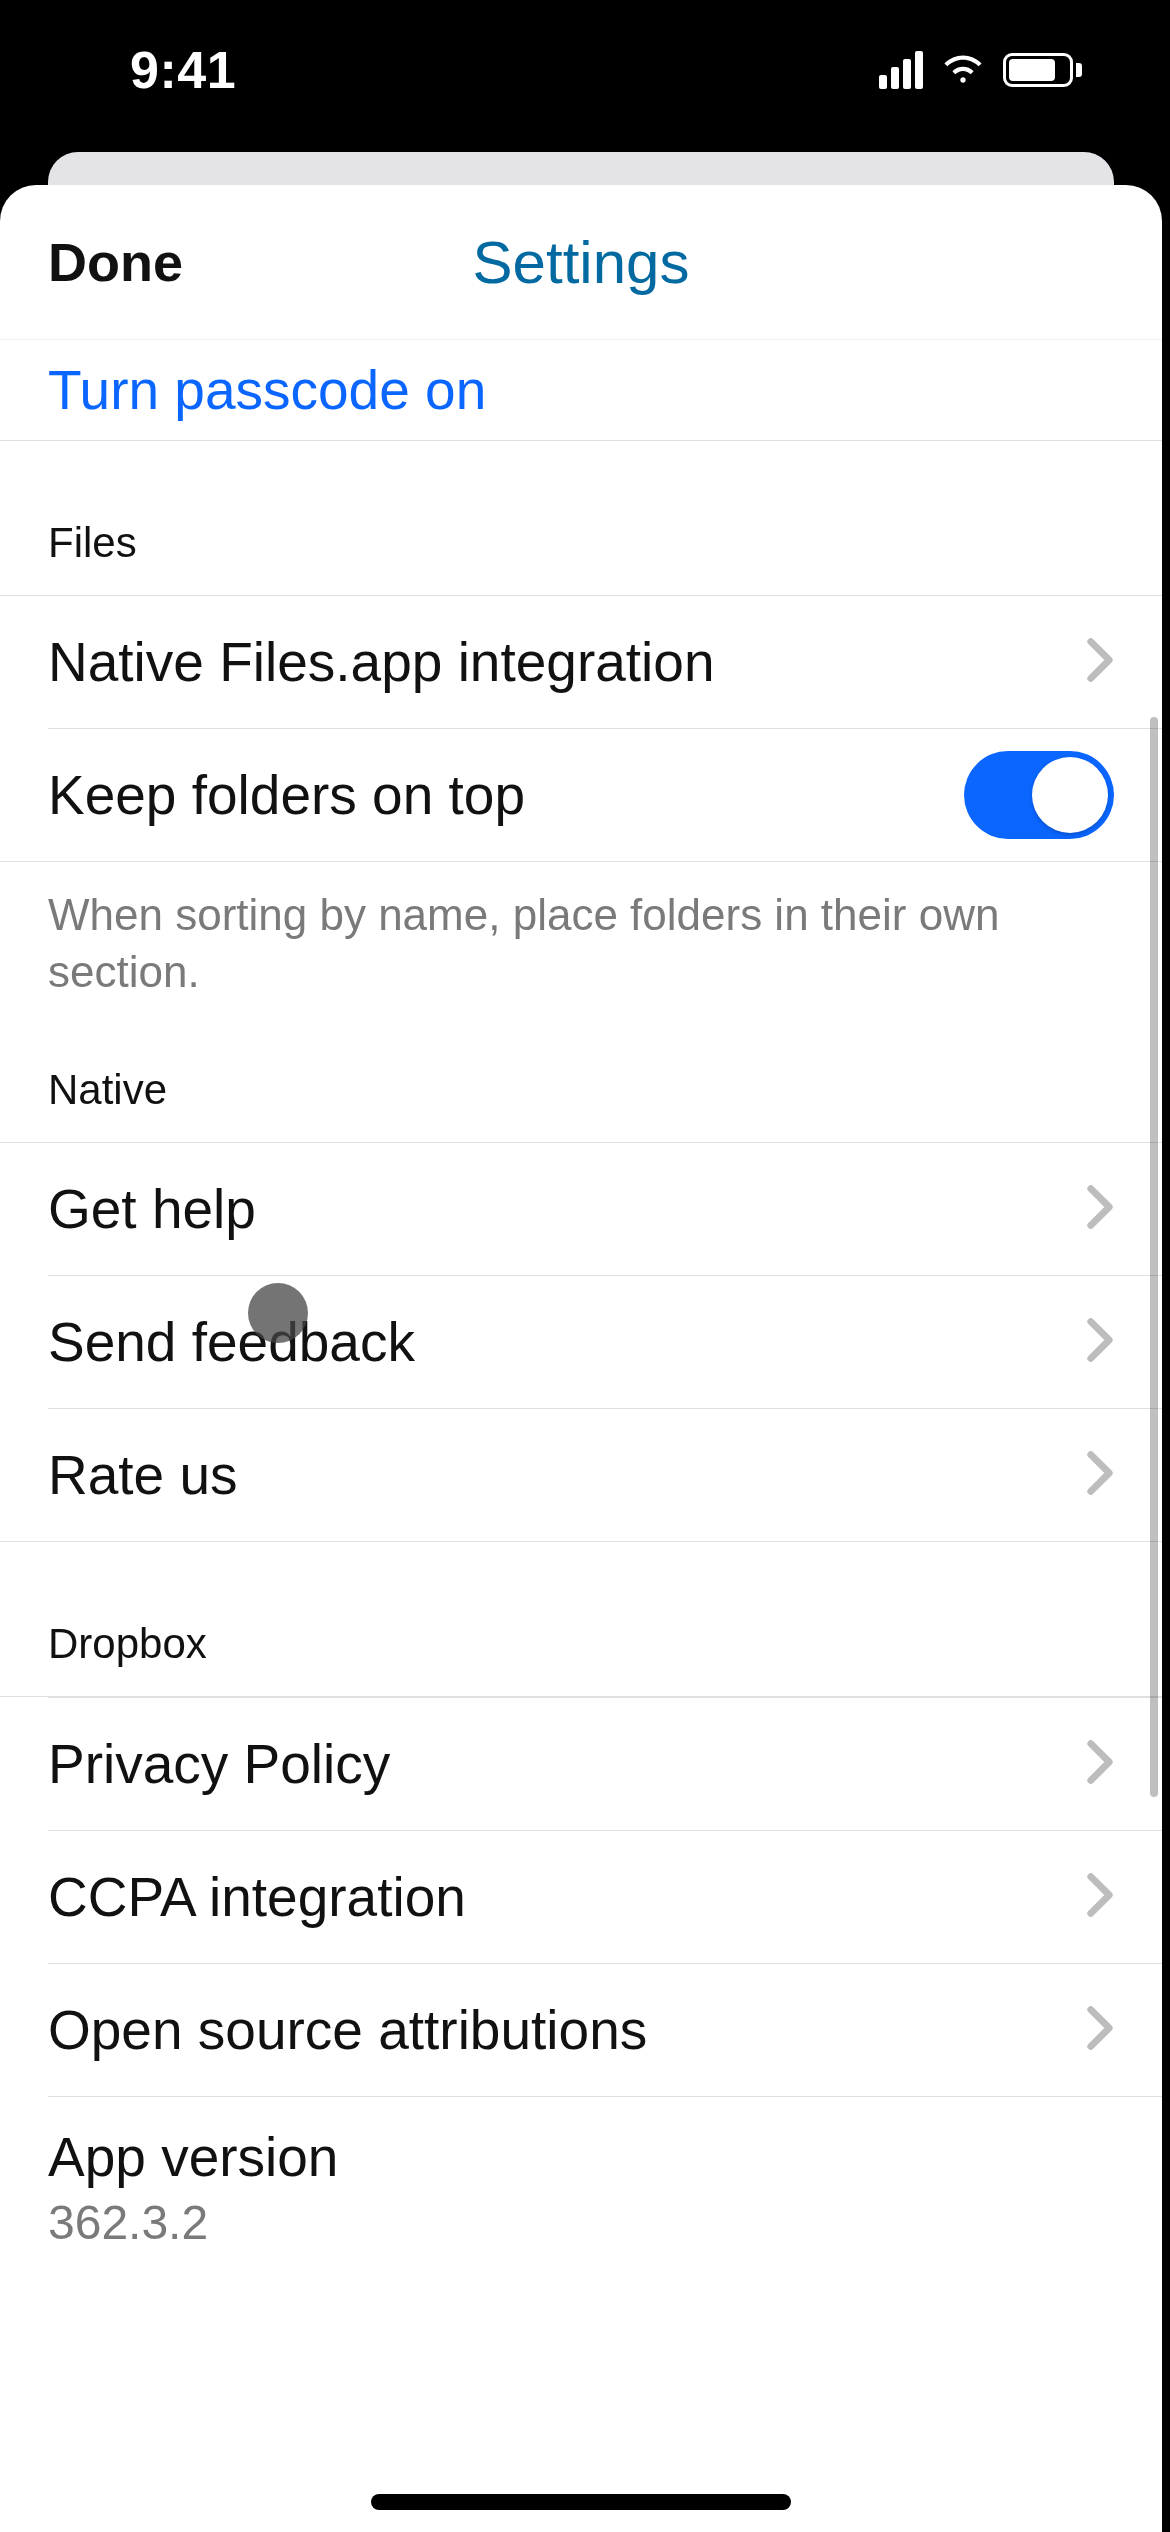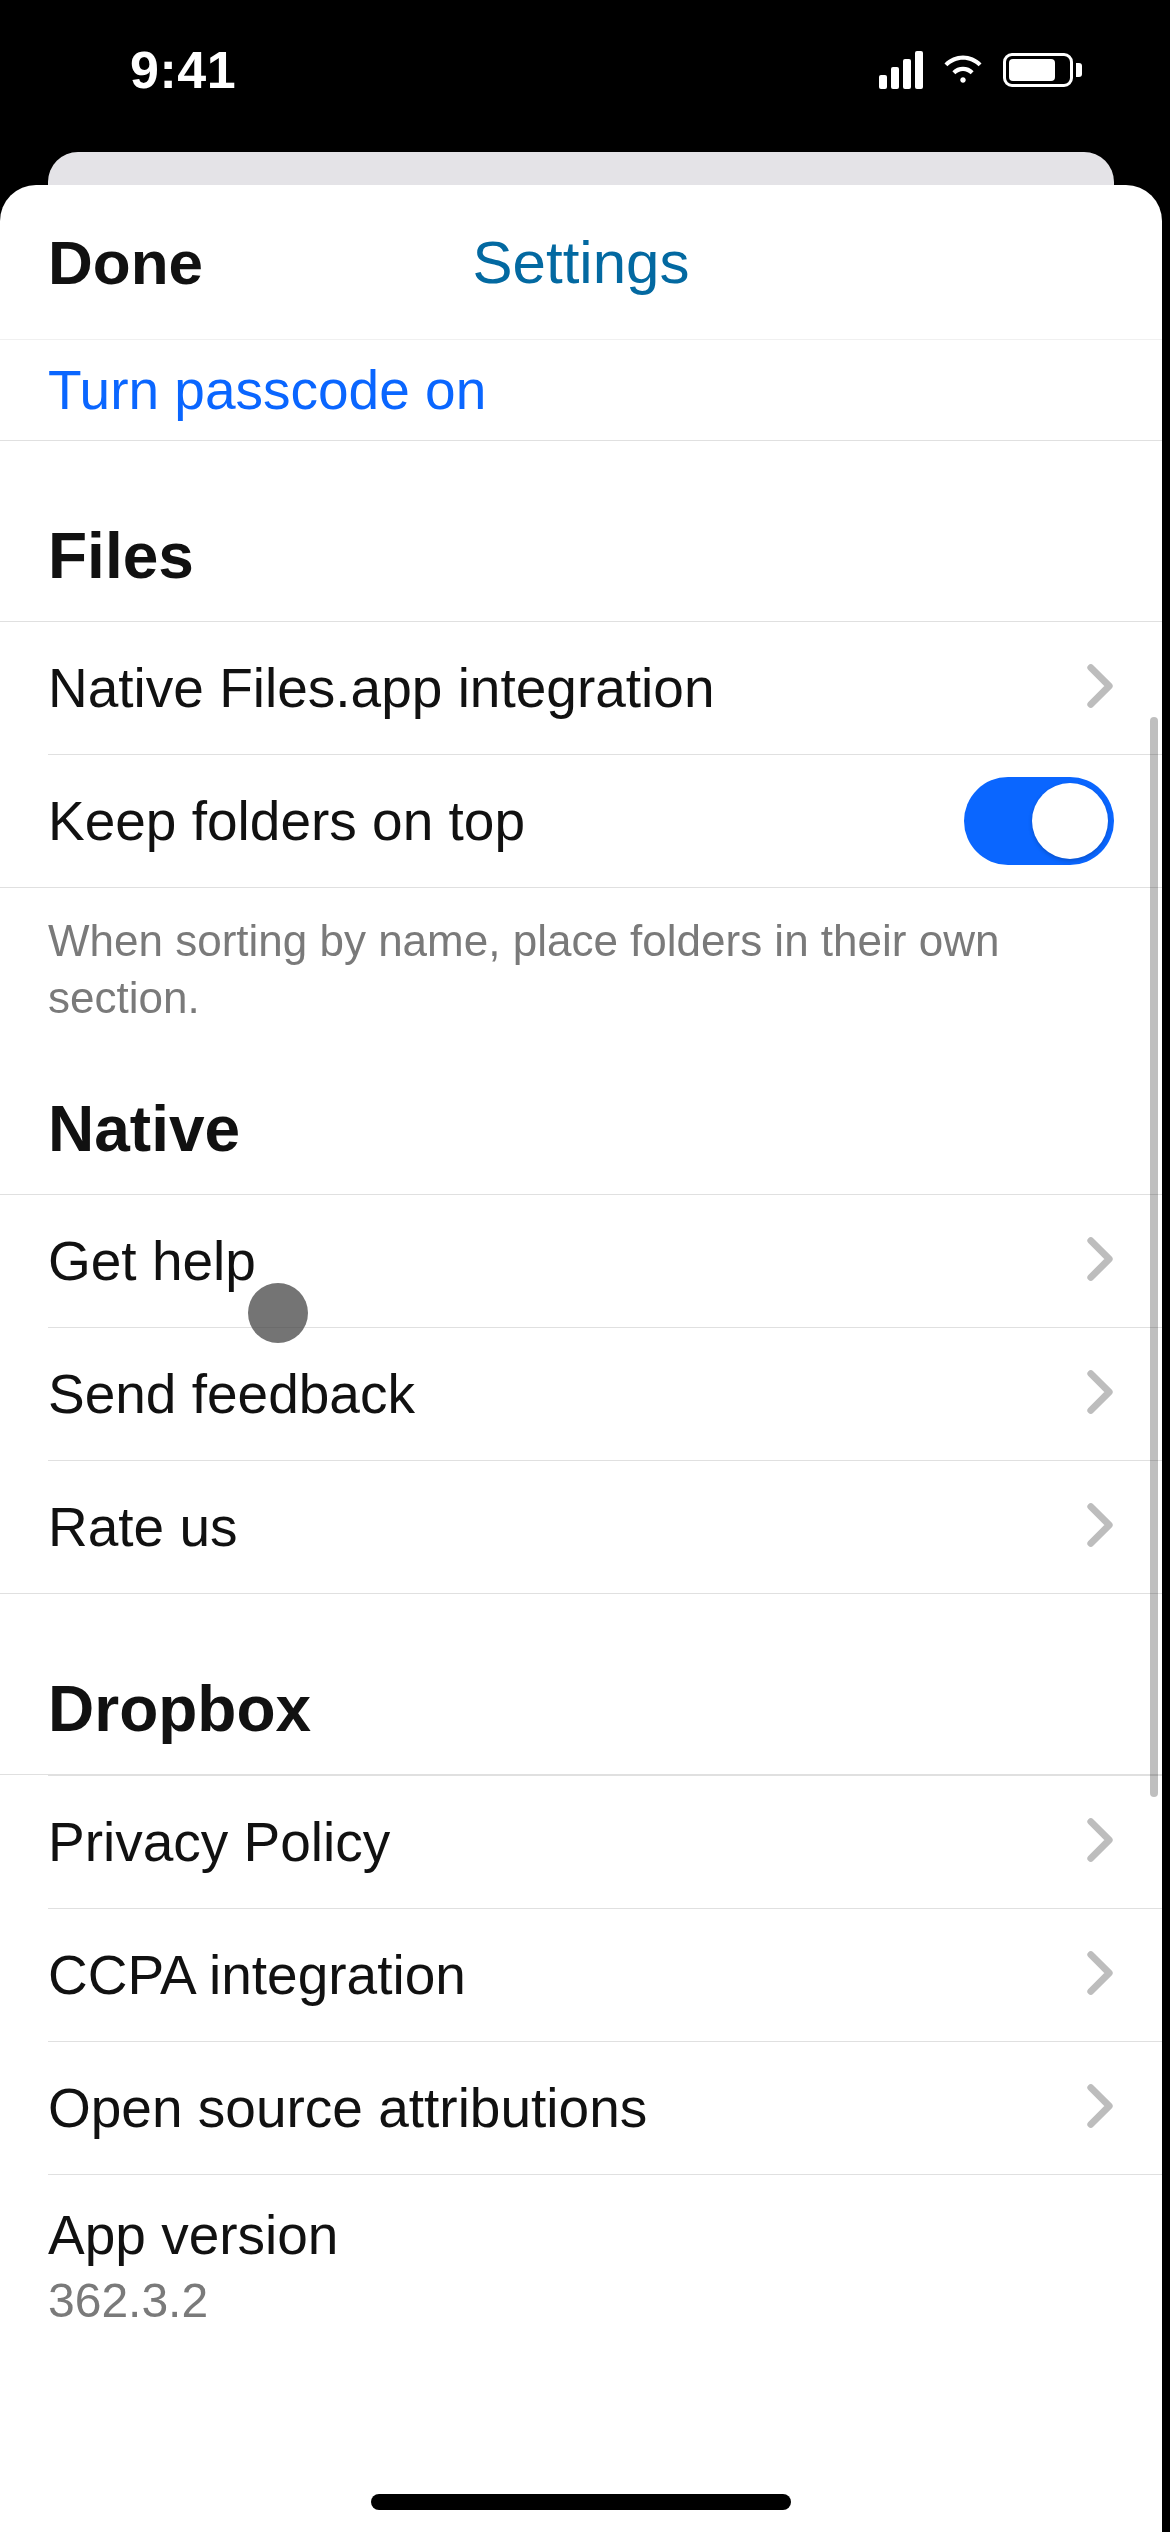--- a/index.html
+++ b/index.html
@@ -21,29 +21,29 @@
   .battery-fill { background:#fff; height:100%; width: 80%; border-radius:4px; }
   .battery-tip { width:6px; height:14px; background:#fff; border-radius:0 3px 3px 0; margin-left:3px; }
 
   
   .sheet-behind { position:absolute; top:152px; left:48px; right:48px; height:100px; background:#e4e3e7; border-radius:30px 30px 0 0; }
 
   
   .sheet { position:absolute; top:185px; left:0; right:0; bottom:0; background:#fff; border-radius:36px 36px 0 0; overflow:hidden; }
 
   .nav-bar { height: 155px; display:flex; align-items:center; position:relative; border-bottom:1px solid rgba(0,0,0,0.06); }
-  .nav-done { position:absolute; left:48px; font-size:62px; font-weight:700; color:#111; }
+  .nav-done { position:absolute; left:48px; font-size:54px; font-weight:700; color:#111; }
   .nav-title { margin:16px auto; font-size:60px; font-weight:500; color:#0369a1; }
 
   .content { height: calc(100% - 155px); overflow:hidden; }
 
   .row { display:flex; align-items:center; padding: 0 48px; min-height: 132px; position:relative; }
   .row-label { font-size:55px; color:#111; font-weight:400; }
   .row-link { color:#0a66ff; }
-  .section-header { font-size:64px; font-weight:700; color:#111; padding: 78px 48px 28px 48px; }
+  .section-header { font-size:42px; font-weight:400; color:#111; padding: 78px 48px 28px 48px; }
   .sep { margin-left:48px; border:0; border-top:1px solid rgba(0,0,0,0.12); }
   .full-sep { border:0; border-top:1px solid rgba(0,0,0,0.12); }
   .chevron { position:absolute; right:48px; }
   .chevron svg { width:28px; height:46px; }
   .chevron svg path { stroke:#bdbdbd; stroke-width:6; fill:none; stroke-linecap:round; stroke-linejoin:round; }
 
   .toggle { position:absolute; right:48px; width:150px; height:88px; border-radius:44px; background:#0a66ff; display:flex; align-items:center; justify-content:flex-end; padding:6px; }
   .toggle-knob { width:76px; height:76px; background:#fff; border-radius:50%; box-shadow:0 2px 4px rgba(0,0,0,0.2); }
 
   .footer-text { font-size:44px; color:#7a7a7a; padding: 24px 48px 8px 48px; line-height:1.3; }

